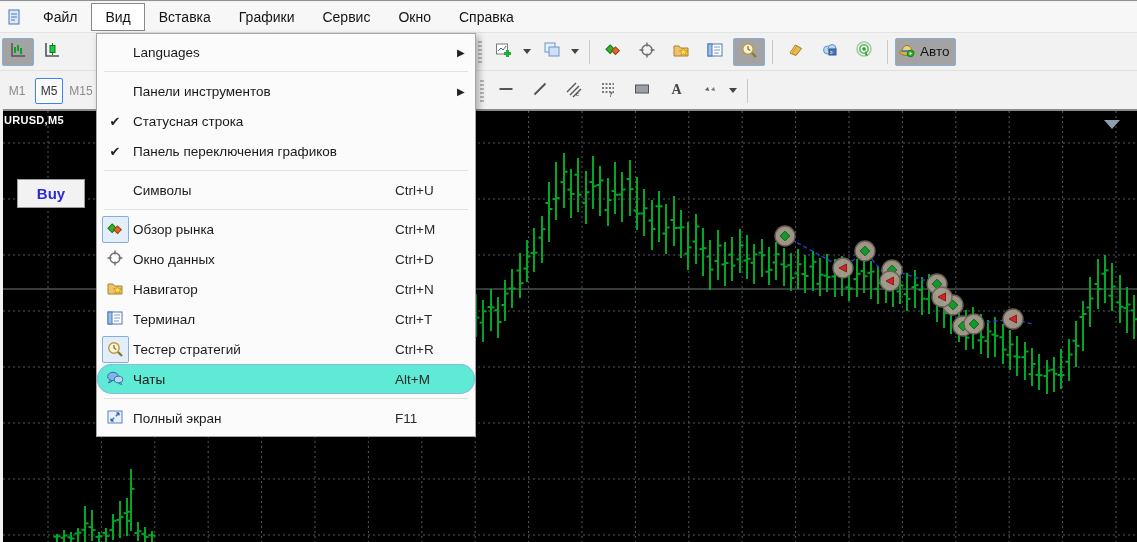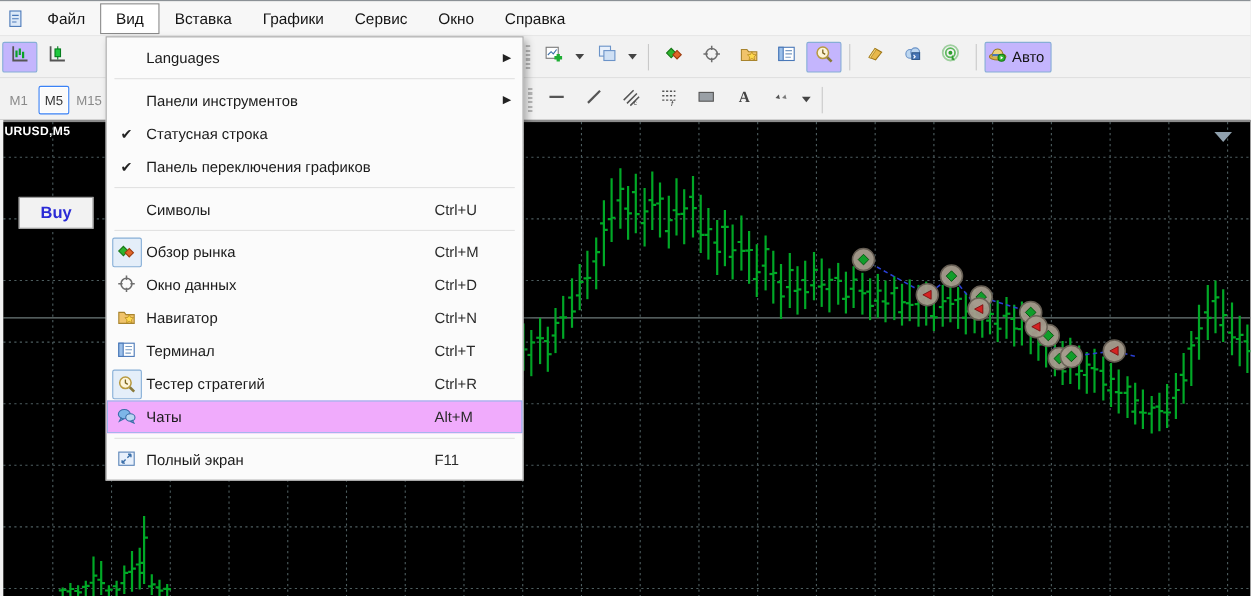--- a/index.html
+++ b/index.html
@@ -13,21 +13,21 @@
   .mb-item{padding:5px 13px;font-size:14px;color:#141414;cursor:default;border:1px solid transparent;}
   .mb-item.open{background:#fff;border:1px solid #8a8a8a;}
   
   .row1{position:absolute;top:32px;left:0;right:0;height:37px;background:#f2f2f2;}
   .row2{position:absolute;top:69px;left:0;right:0;height:39px;background:#f2f2f2;border-top:1px solid #e0e0e0;}
   .grp{position:absolute;top:0;height:100%;display:flex;align-items:center;gap:2px;}
   .grip{width:4px;height:22px;margin:0 4px;background:repeating-linear-gradient(#b7b7b7 0 2px,transparent 2px 4px);}
   .tsep{width:1px;height:24px;background:#c9c9c9;margin:0 5px;}
   .tbtn{min-width:26px;height:26px;display:flex;align-items:center;justify-content:center;
         border:1px solid transparent;border-radius:2px;background:transparent;padding:0 2px;}
-  .tbtn.pressed{background:#c4b5fd;border:1px solid #86aed6;}
+  .tbtn.pressed{background:#a3a3a3;border:1px solid #86aed6;}
   .tbtn .cap{font-size:13.5px;color:#141414;margin:0 4px 0 4px;white-space:nowrap;}
   .caret{width:0;height:0;border-left:4px solid transparent;border-right:4px solid transparent;
          border-top:5px solid #444;margin:0 3px 0 1px;}
   .tfbtn{min-width:26px;height:24px;display:flex;align-items:center;justify-content:center;
          font-size:12px;color:#8a8a8a;border:1px solid transparent;border-radius:2px;}
   .tfbtn.active{color:#333;background:#fafafa;border:1px solid #3b82f6;box-shadow:inset 0 0 0 1px #fff;}
   
   .chart{position:absolute;left:0;top:108px;width:1137px;height:434px;background:#000;border-top:2px solid #8b8b8b;box-sizing:border-box;}
   .chart svg{position:absolute;left:0;top:-2px;}
   .leftstrip{position:absolute;left:0;top:108px;width:3px;height:434px;background:#f2f2f2;z-index:3;}
@@ -36,21 +36,21 @@
           border:1px solid #9b9b9b;display:flex;align-items:center;justify-content:center;
           color:#2b2bd6;font-size:15px;font-weight:bold;z-index:2;}
   
   .menu{position:absolute;left:96px;top:32px;width:380px;background:#fbfbfb;border:1px solid #a6a6a6;
         box-shadow:3px 3px 7px rgba(0,0,0,.3);padding:3px 0;z-index:20;box-sizing:border-box;}
   .mi{height:30px;display:flex;align-items:center;font-size:13.5px;color:#1a1a1a;}
   .mi .ico{width:36px;display:flex;align-items:center;justify-content:center;flex:0 0 36px;}
   .mi .lbl{flex:1;}
   .mi .sc{flex:0 0 62px;color:#2a2a2a;}
   .mi .sub{flex:0 0 18px;color:#222;font-size:10px;}
-  .mi.hl{background:#f0abfc;box-shadow:inset 0 0 0 1px #8db8e8;}
+  .mi.hl{background:#5eead4;box-shadow:inset 0 0 0 1px #8db8e8;border-radius:15px;}
   .mi .press{width:25px;height:25px;background:#e4eef9;border:1px solid #86aed6;border-radius:2px;
              display:flex;align-items:center;justify-content:center;}
   .msep{height:1px;background:#e2e2e2;margin:4px 7px;}
   .check{font-size:13px;color:#222;}
 </style>
 </head>
 <body>
 
 <div id="win">
 

